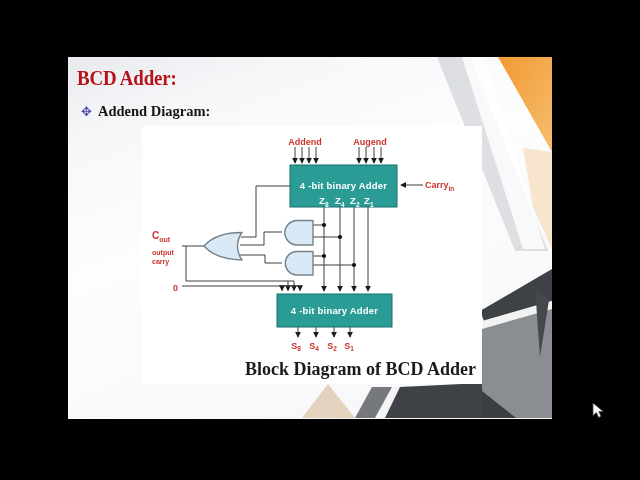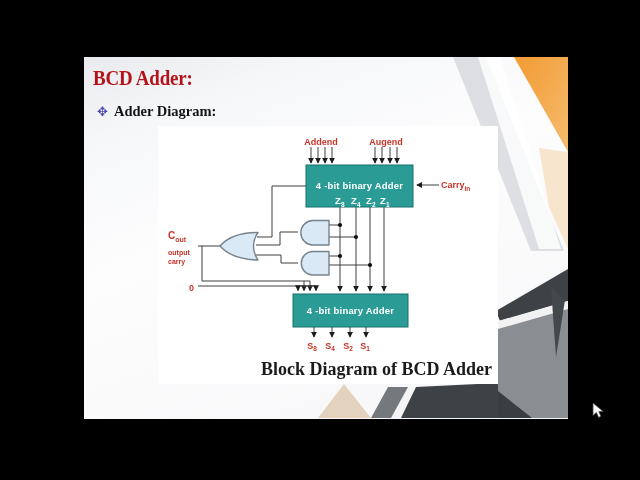--- a/index.html
+++ b/index.html
@@ -1,18 +1,18 @@
 <!DOCTYPE html>
 <html style="--title_red: #b51219; --label_red: #c93428; --adder_box: #2a9c95; --gate_fill: #d9eaf6; --gate_stroke: #76828b; --wire: #3f3f3f; --accent_orange: #f1952b; --deco_dark: #3e4146; --deco_gray: #8a8d92;"><head>
 <meta charset="utf-8">
 <style>
   html,body{margin:0;padding:0;}
   body{width:640px;height:480px;background:#000;position:relative;overflow:hidden;
        font-family:"Liberation Sans",sans-serif;}
-  .slide{position:absolute;left:84px;top:57px;width:484px;height:362px;
+  .slide{position:absolute;left:68px;top:57px;width:484px;height:362px;
          background:linear-gradient(160deg,#e9eaed 0%,#f6f7f9 16%,#fdfdfe 42%,#f6f6f8 100%);
          overflow:hidden;}
   .deco-svg{position:absolute;left:0;top:0;z-index:1;}
   .panel{position:absolute;left:74px;top:69px;width:340px;height:258px;background:#ffffff;z-index:2;}
   .circuit{position:absolute;left:0;top:0;}
   .page-title{position:absolute;left:9px;top:10px;z-index:4;
       font-family:"Liberation Serif",serif;font-weight:bold;font-size:21px;line-height:1.1;
       color:var(--title_red);transform:scaleX(.9);transform-origin:left top;letter-spacing:-.2px;}
   .bullet-row{position:absolute;left:13px;top:46px;z-index:4;display:flex;align-items:center;}
   .bullet-glyph{font-size:13px;color:#4a4ab0;margin-right:6px;line-height:1;}
@@ -52,21 +52,21 @@
     <polygon points="234,361 260,327 287,361" fill="#e3d2be"></polygon>
     <polygon points="287,361 304,330 326,330 309,361" fill="#75787d"></polygon>
     <polygon points="307,361 324,330 334,330 319,361" fill="#f4f4f5"></polygon>
     <polygon points="317,361 332,330 414,326 414,361" fill="#3e4146"></polygon>
   </svg>
 
   <div class="page-title">BCD Adder:</div>
 
   <div class="bullet-row">
     <span class="bullet-glyph">✥</span>
-    <span class="bullet-label">Adder Diagram:</span>
+    <span class="bullet-label">Addend Diagram:</span>
   </div>
 
   <div class="panel">
     <svg class="circuit" width="340" height="258" viewBox="150 127 340 258">
       <defs>
         <marker id="ah" markerWidth="7" markerHeight="7" refX="5.2" refY="3" orient="auto" markerUnits="userSpaceOnUse">
           <path d="M0,0 L6,3 L0,6 Z" fill="#1c1c1c"></path>
         </marker>
       </defs>
 

